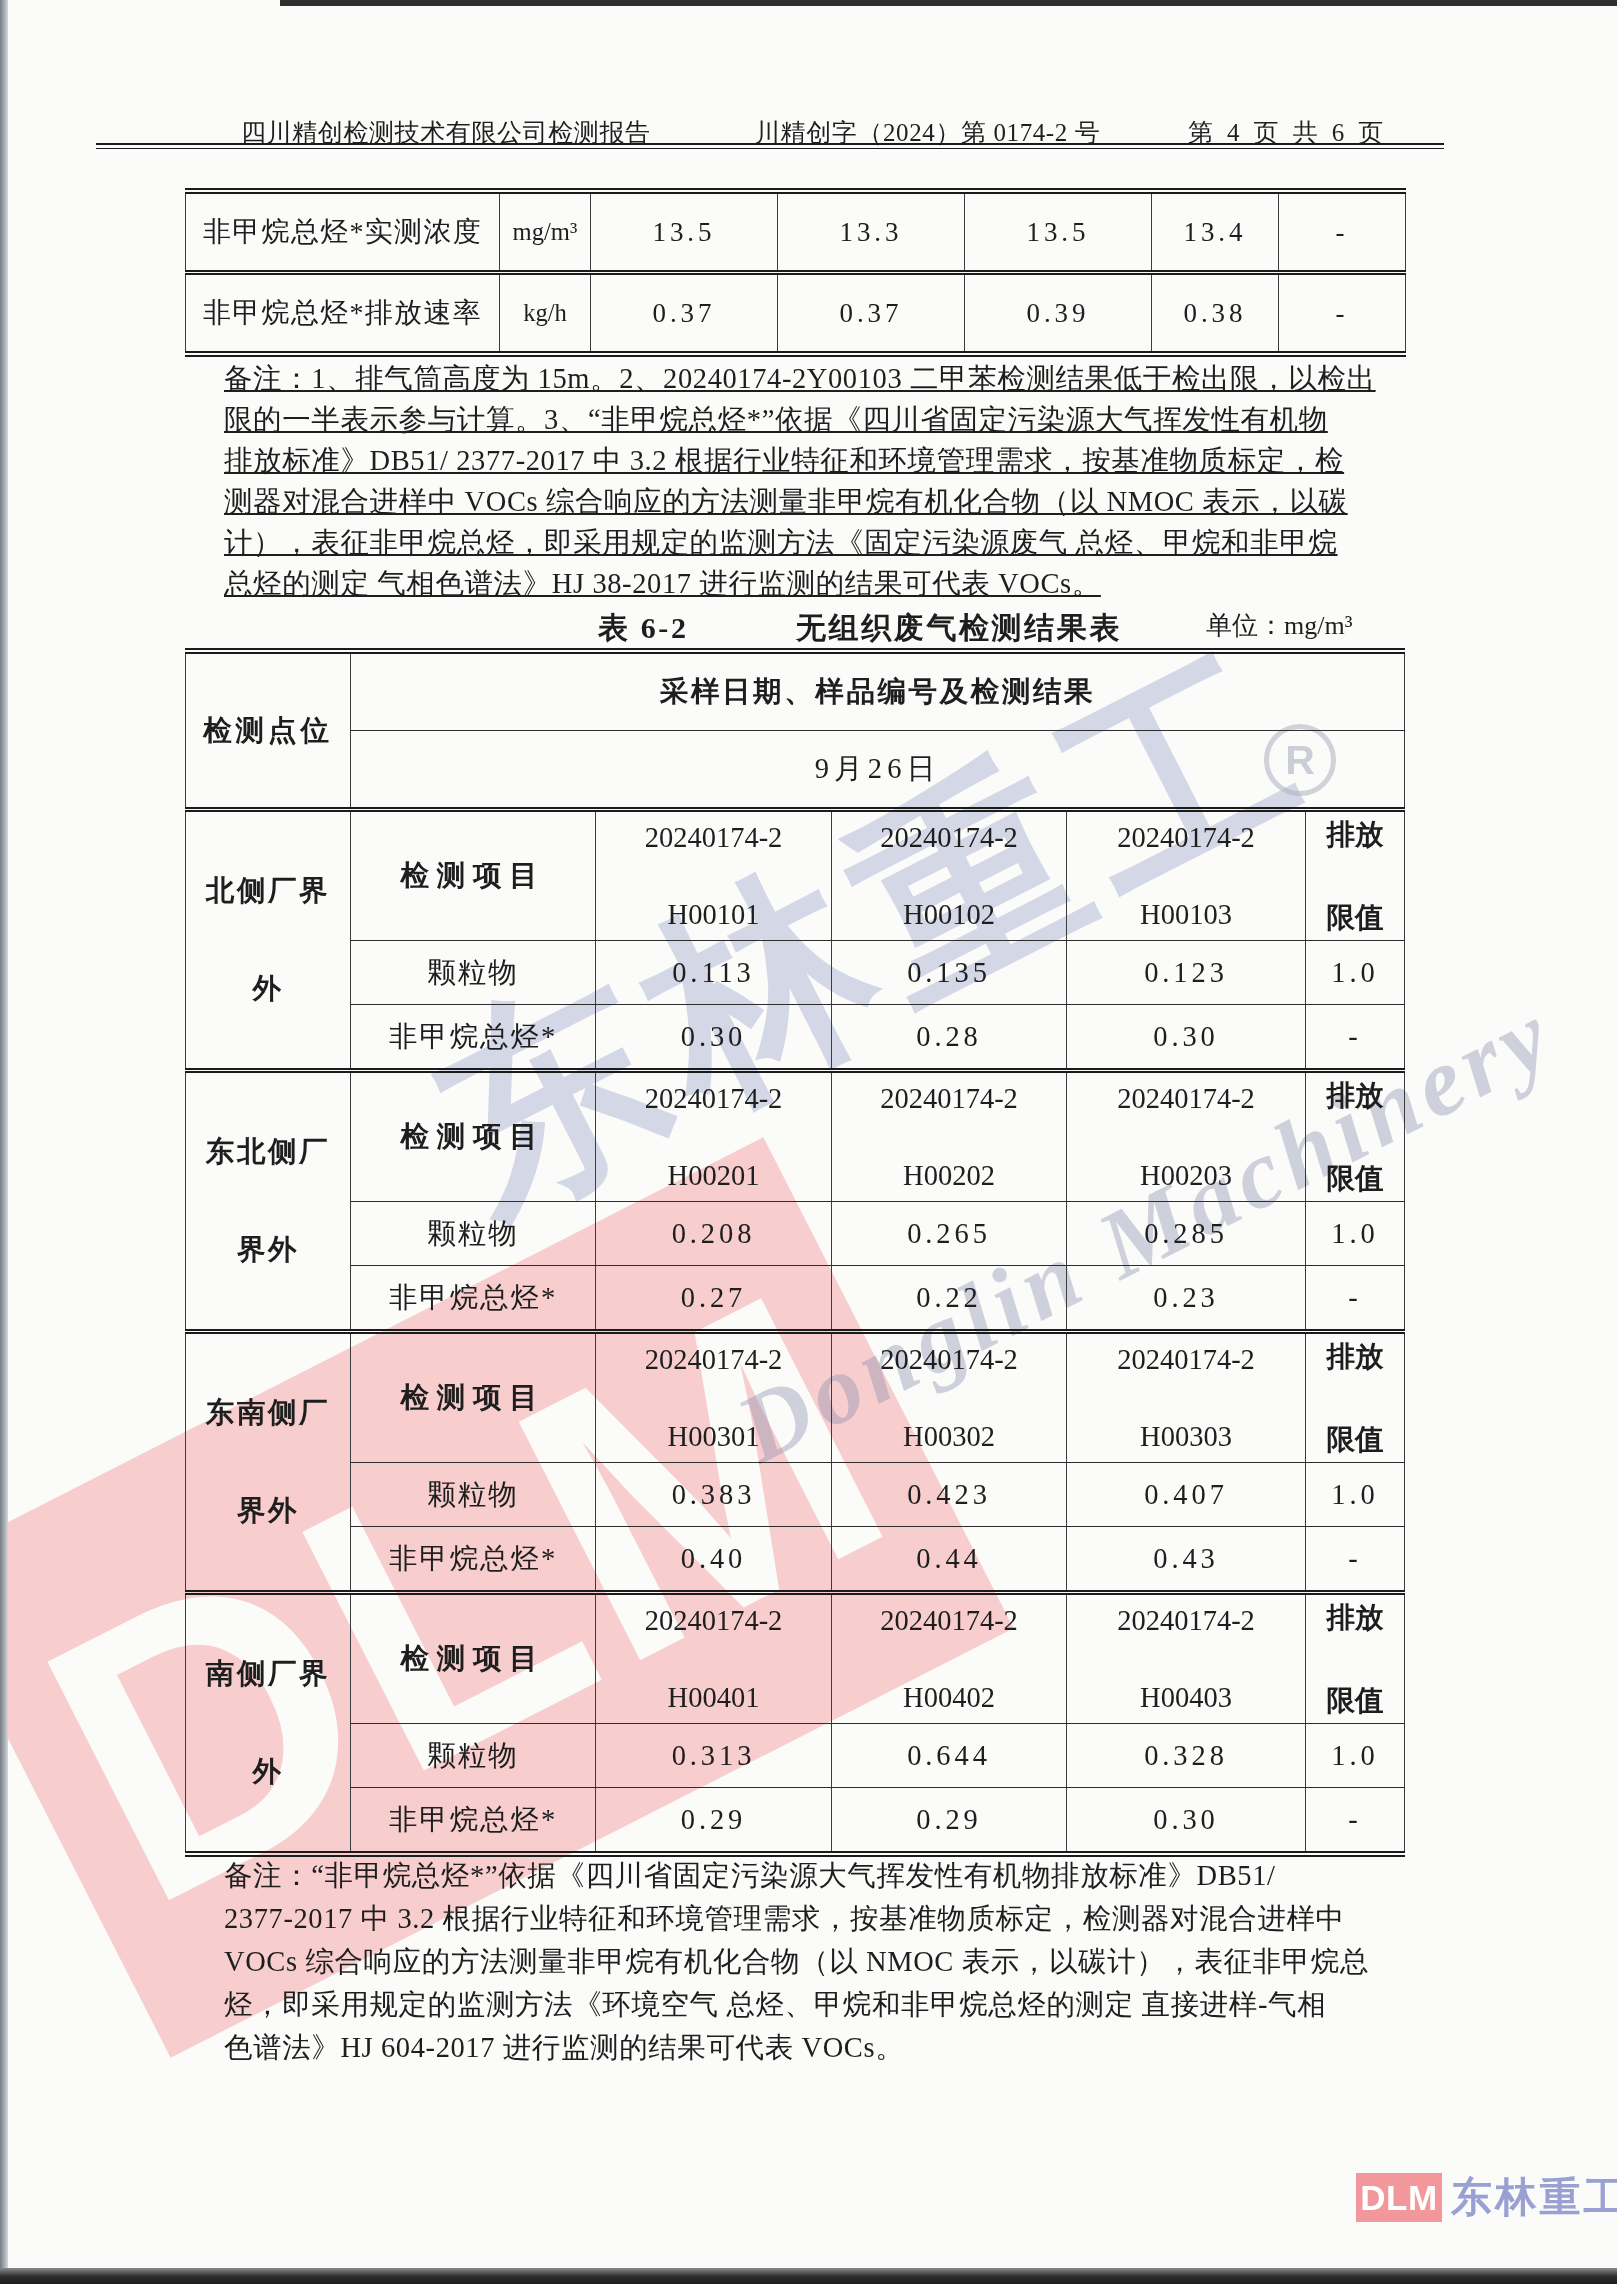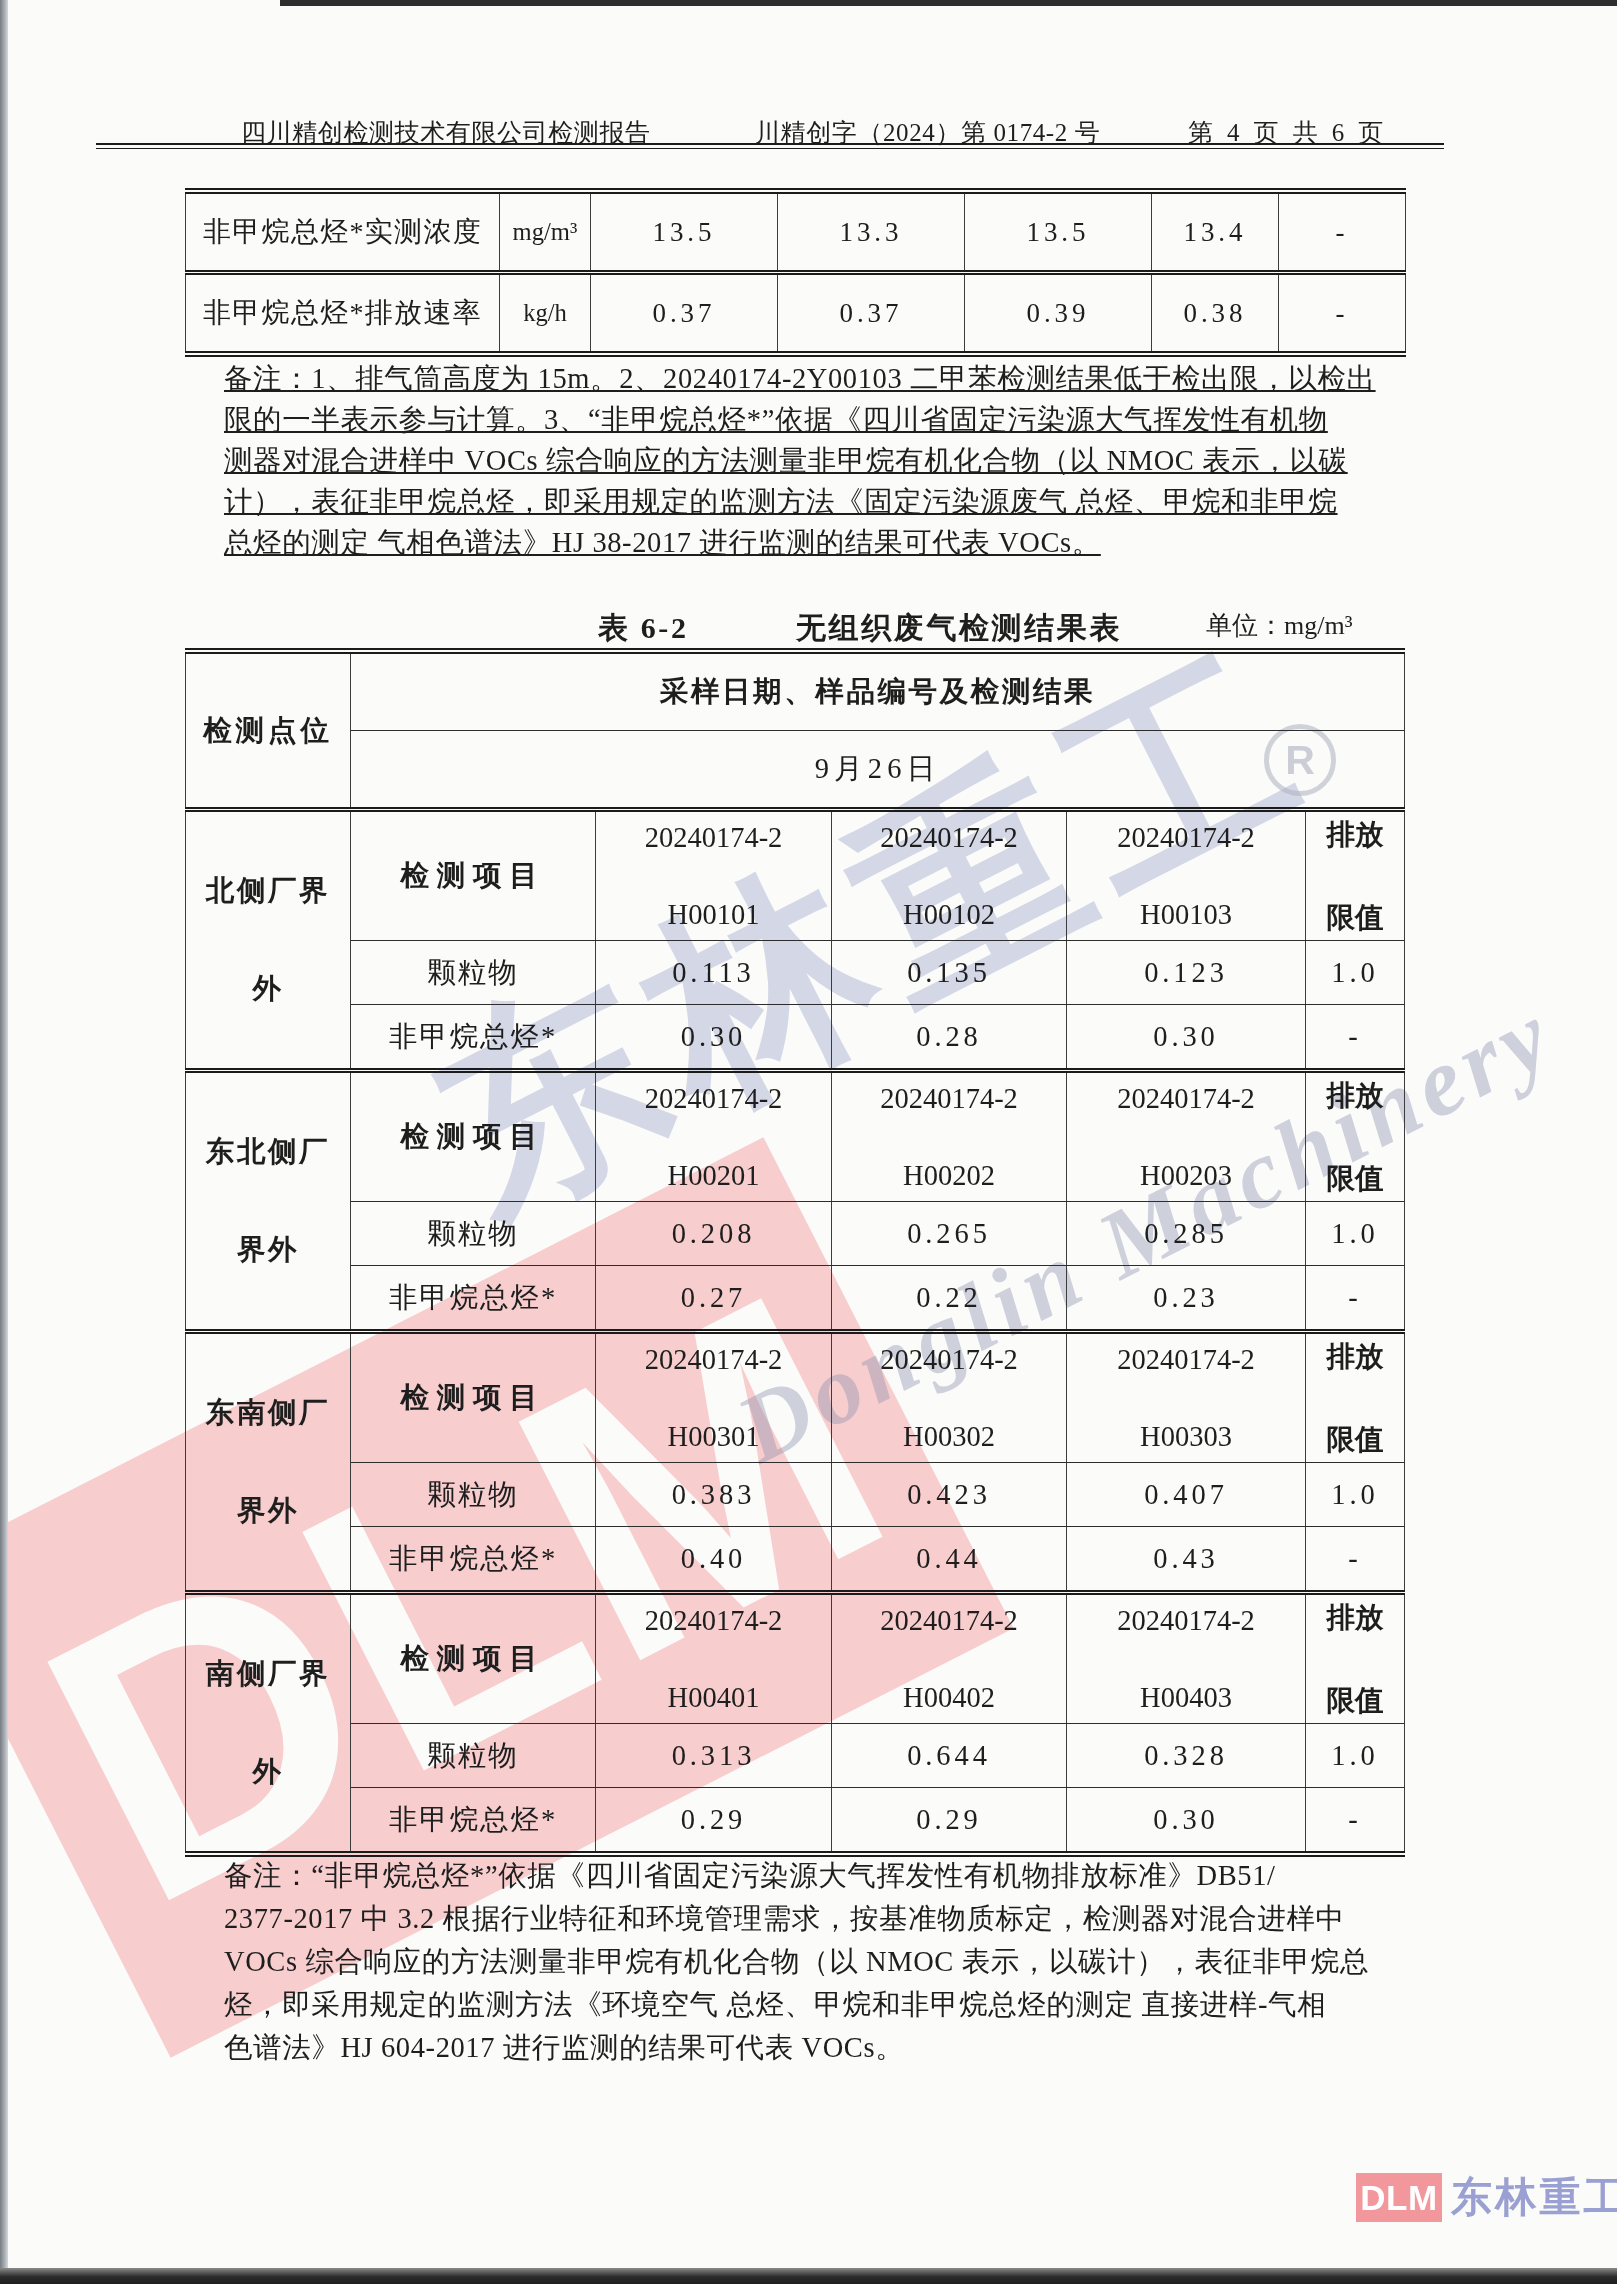--- a/index.html
+++ b/index.html
@@ -137,20 +137,21 @@
         <td class="val">0.39</td>
         <td class="val">0.38</td>
         <td class="val">-</td>
       </tr>
     </tbody>
       </table>
 
     <div class="note" id="note1">
       <div>备注：1、排气筒高度为 15m。2、20240174-2Y00103 二甲苯检测结果低于检出限，以检出</div>
       <div>限的一半表示参与计算。3、“非甲烷总烃*”依据《四川省固定污染源大气挥发性有机物</div>
+      <div>排放标准》DB51/ 2377-2017 中 3.2 根据行业特征和环境管理需求，按基准物质标定，检</div>
       <div>测器对混合进样中 VOCs 综合响应的方法测量非甲烷有机化合物（以 NMOC 表示，以碳</div>
       <div>计），表征非甲烷总烃，即采用规定的监测方法《固定污染源废气 总烃、甲烷和非甲烷</div>
       <div>总烃的测定 气相色谱法》HJ 38-2017 进行监测的结果可代表 VOCs。</div>
     </div>
 
     <div class="cap" id="cap-no">表 6-2</div>
     <div class="cap" id="cap-title">无组织废气检测结果表</div>
     <div class="cap" id="cap-unit">单位：mg/m³</div>
 
     <table class="tbl" id="t2">

